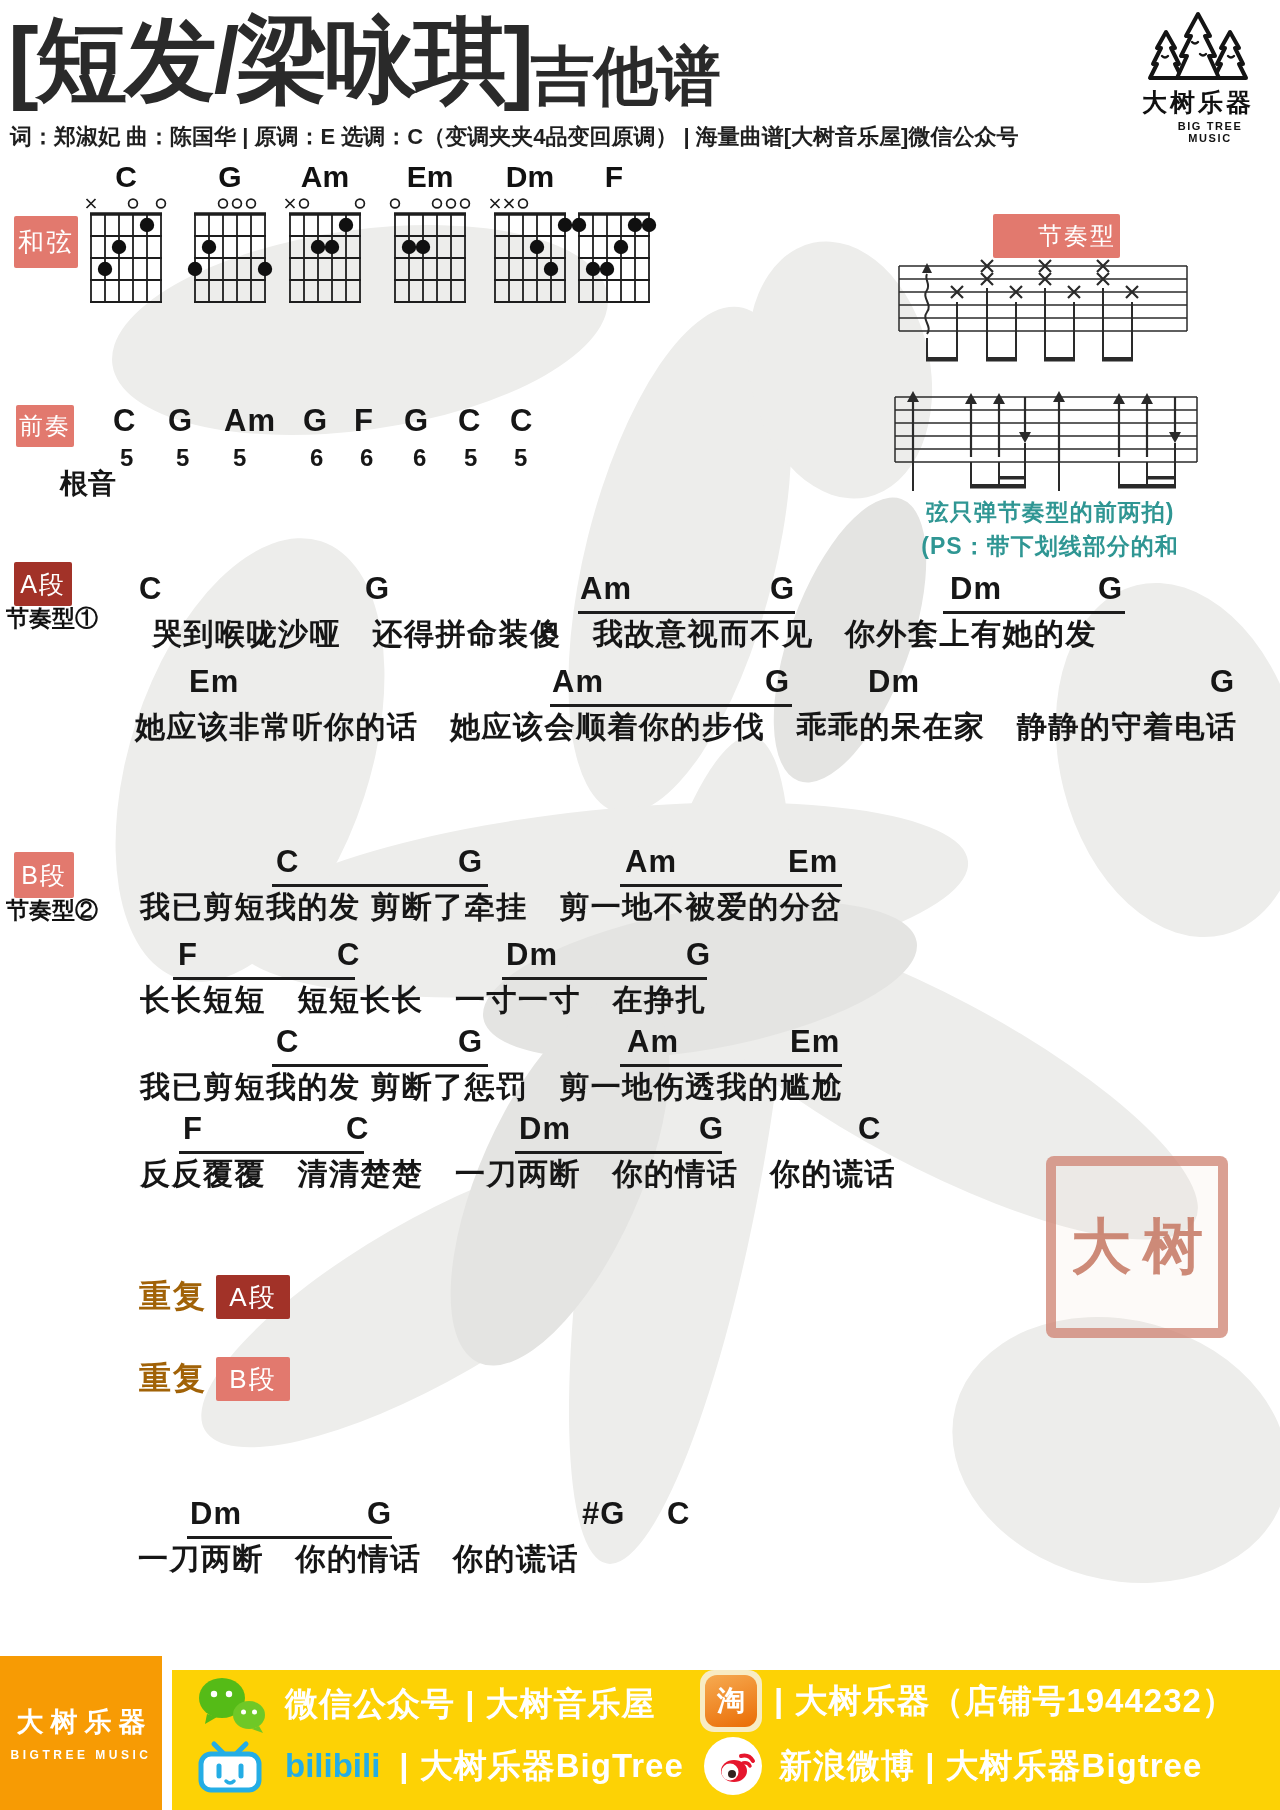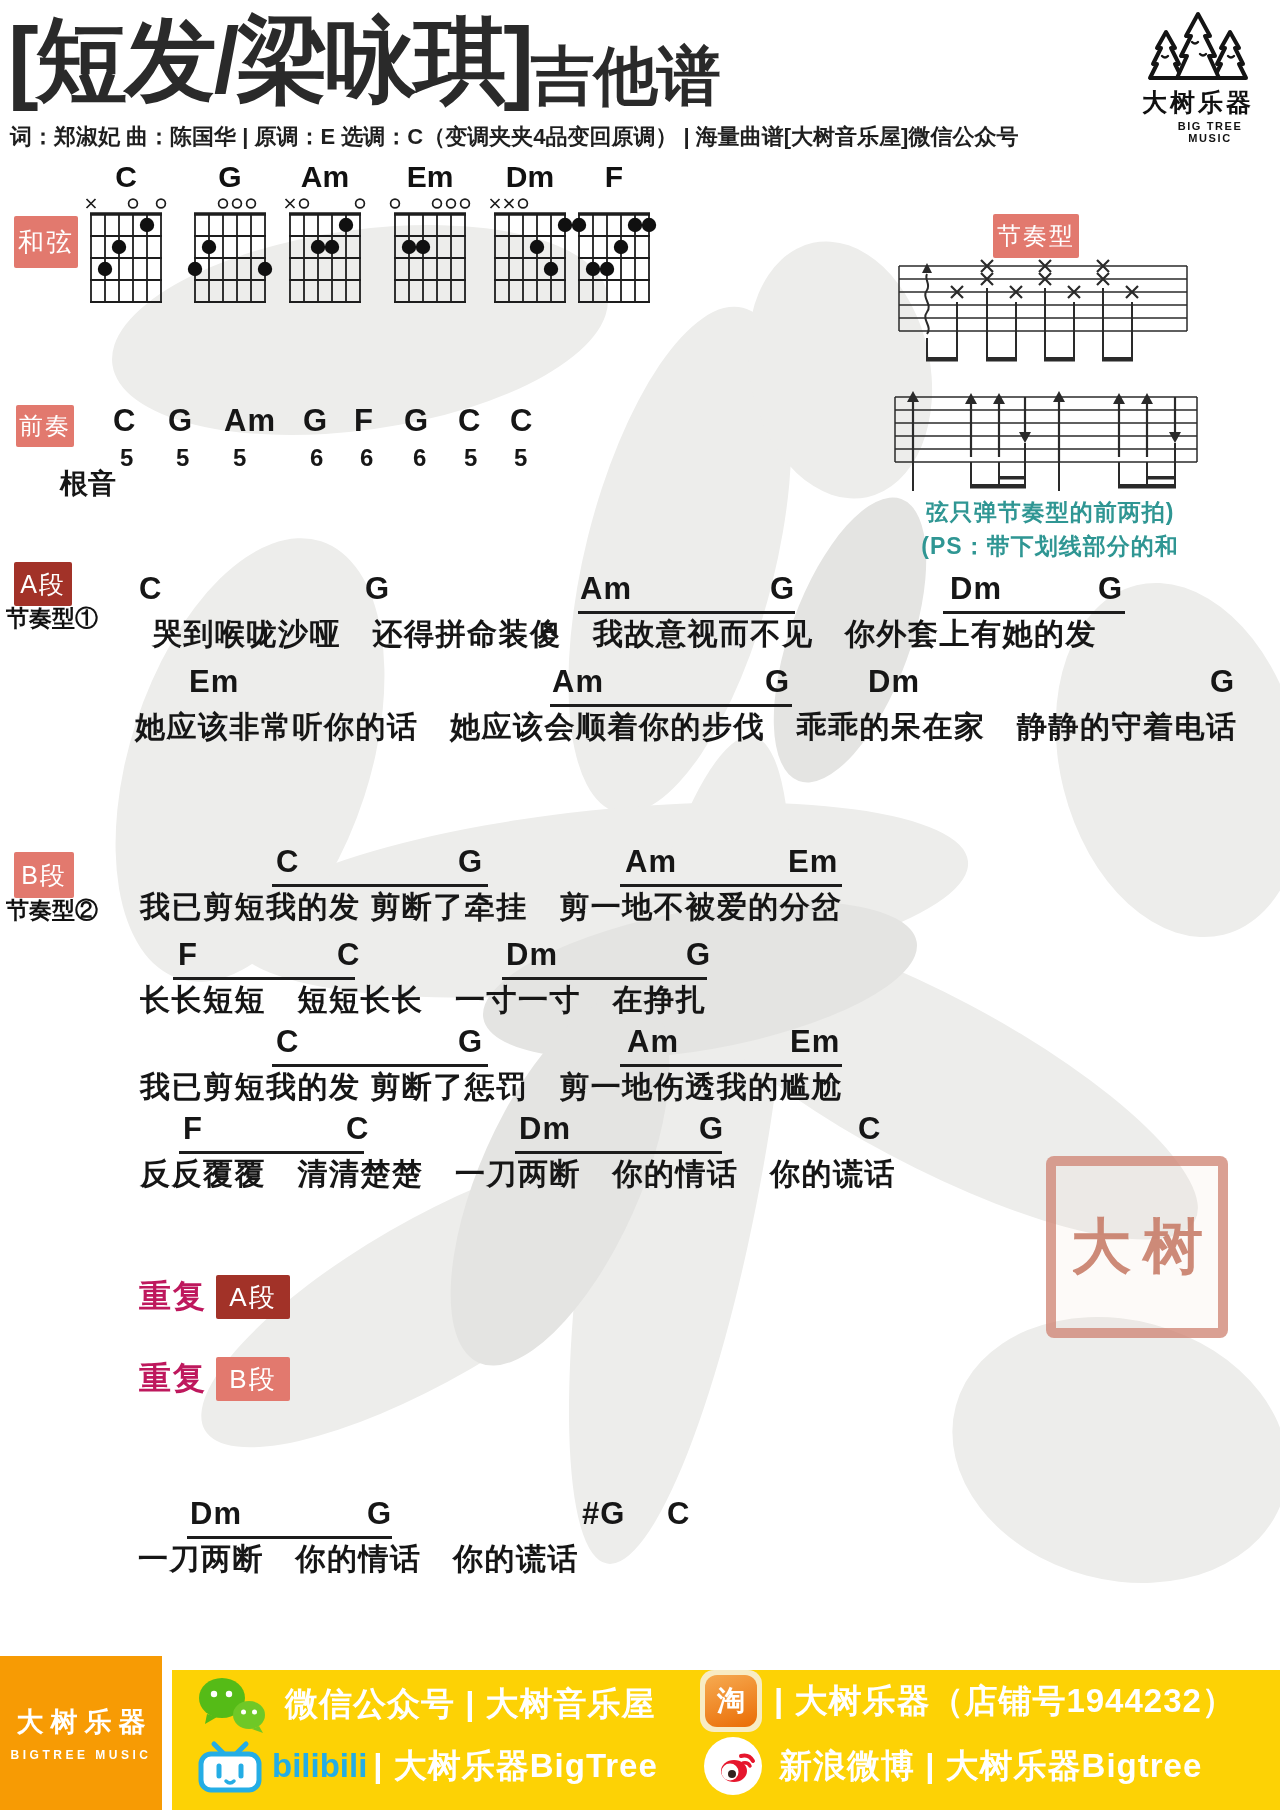--- a/index.html
+++ b/index.html
@@ -44,21 +44,21 @@
   .ps-note{position:absolute;left:878px;top:495px;width:344px;text-align:center;
            color:#2f9693;font-weight:800;font-size:23px;line-height:34px;z-index:1;letter-spacing:1px;}
 
   .seal{position:absolute;left:1046px;top:1156px;width:162px;height:162px;
         border:10px solid rgba(205,130,113,0.75);border-radius:8px;z-index:1;
         display:flex;flex-direction:column;align-items:center;justify-content:center;
         color:rgba(200,125,105,0.9);font-weight:800;font-size:60px;line-height:72px;
         letter-spacing:12px;text-indent:12px;background:rgba(240,205,190,0.10);}
 
   .repeat-row{position:absolute;left:139px;display:flex;align-items:center;gap:9px;z-index:1;}
-  .repeat-text{font-size:32px;font-weight:800;color:#be185d;letter-spacing:2px;}
+  .repeat-text{font-size:32px;font-weight:800;color:#a16207;letter-spacing:2px;}
   .repeat-row .tag.inline{width:74px;height:44px;font-size:26px;}
 
   
   .footer-orange{position:absolute;left:0;top:1656px;width:162px;height:154px;
                  background:#f79b04;z-index:3;display:flex;flex-direction:column;
                  align-items:center;justify-content:center;color:#fff;}
   .footer-brand{font-size:27px;font-weight:900;letter-spacing:7px;text-indent:7px;}
   .footer-brand-sub{font-size:12px;font-weight:700;letter-spacing:3.5px;margin-top:8px;}
   .footer-yellow{position:absolute;left:172px;top:1670px;width:1108px;height:140px;
                  background:#fdd205;z-index:3;}
@@ -116,21 +116,21 @@
         <path d="M20 46 q3 3 6 0"></path>
           <path d="M86 46 q3 3 6 0"></path>
       </g>
     </svg>
     <div class="logo-name">大树乐器</div>
     <div class="logo-sub">BIG TREE MUSIC</div>
   </div>
 
   <div class="tag" style="left:14px;top:216px;width:64px;height:52px;font-size:26px;">和弦</div>
 
-  <div class="tag" style="left:993px;top:214px;width:86px;height:44px;font-size:24px;">节奏型</div>
+  <div class="tag" style="left:993px;top:214px;width:86px;height:44px;font-size:24px;padding-left:41px;">节奏型</div>
 
   <svg class="layer" style="left:893px;top:254px;" width="300" height="130" viewBox="0 0 300 130">
     <g stroke="#2a2a2a" stroke-width="1.5">
       <line x1="6" y1="12" x2="294" y2="12"></line>
         <line x1="6" y1="25" x2="294" y2="25"></line>
       <line x1="6" y1="38" x2="294" y2="38"></line>
         <line x1="6" y1="51" x2="294" y2="51"></line>
       <line x1="6" y1="64" x2="294" y2="64"></line>
         <line x1="6" y1="77" x2="294" y2="77"></line>
       <line x1="6" y1="12" x2="6" y2="77"></line>
@@ -258,21 +258,21 @@
         <circle cx="19" cy="20" r="3.2" fill="#fff"></circle>
           <circle cx="34" cy="20" r="3.2" fill="#fff"></circle>
         <ellipse cx="54" cy="41" rx="16" ry="14" fill="#6fc827"></ellipse>
         <path d="M64 52 L68 59 L57 55 Z" fill="#6fc827"></path>
         <circle cx="48.5" cy="38" r="2.5" fill="#fff"></circle>
           <circle cx="59.5" cy="38" r="2.5" fill="#fff"></circle>
       </svg>
       <span class="f-text">微信公众号 | 大树音乐屋</span>
     </div>
 
-    <div class="f-item" style="left:22px;top:68px;gap:6px;">
+    <div class="f-item" style="left:22px;top:68px;gap:19px;">
       <svg width="72" height="56" viewBox="0 0 72 56">
         <g stroke="#24ade5" stroke-width="5" fill="none" stroke-linecap="round">
           <line x1="20" y1="6" x2="30" y2="16"></line>
             <line x1="52" y1="6" x2="42" y2="16"></line>
         </g>
         <rect x="7" y="16" width="58" height="36" rx="10" fill="#fff" stroke="#24ade5" stroke-width="5"></rect>
         <g stroke="#24ade5" stroke-width="5" stroke-linecap="round">
           <line x1="25" y1="28" x2="25" y2="38"></line>
             <line x1="47" y1="28" x2="47" y2="38"></line>
         </g>

